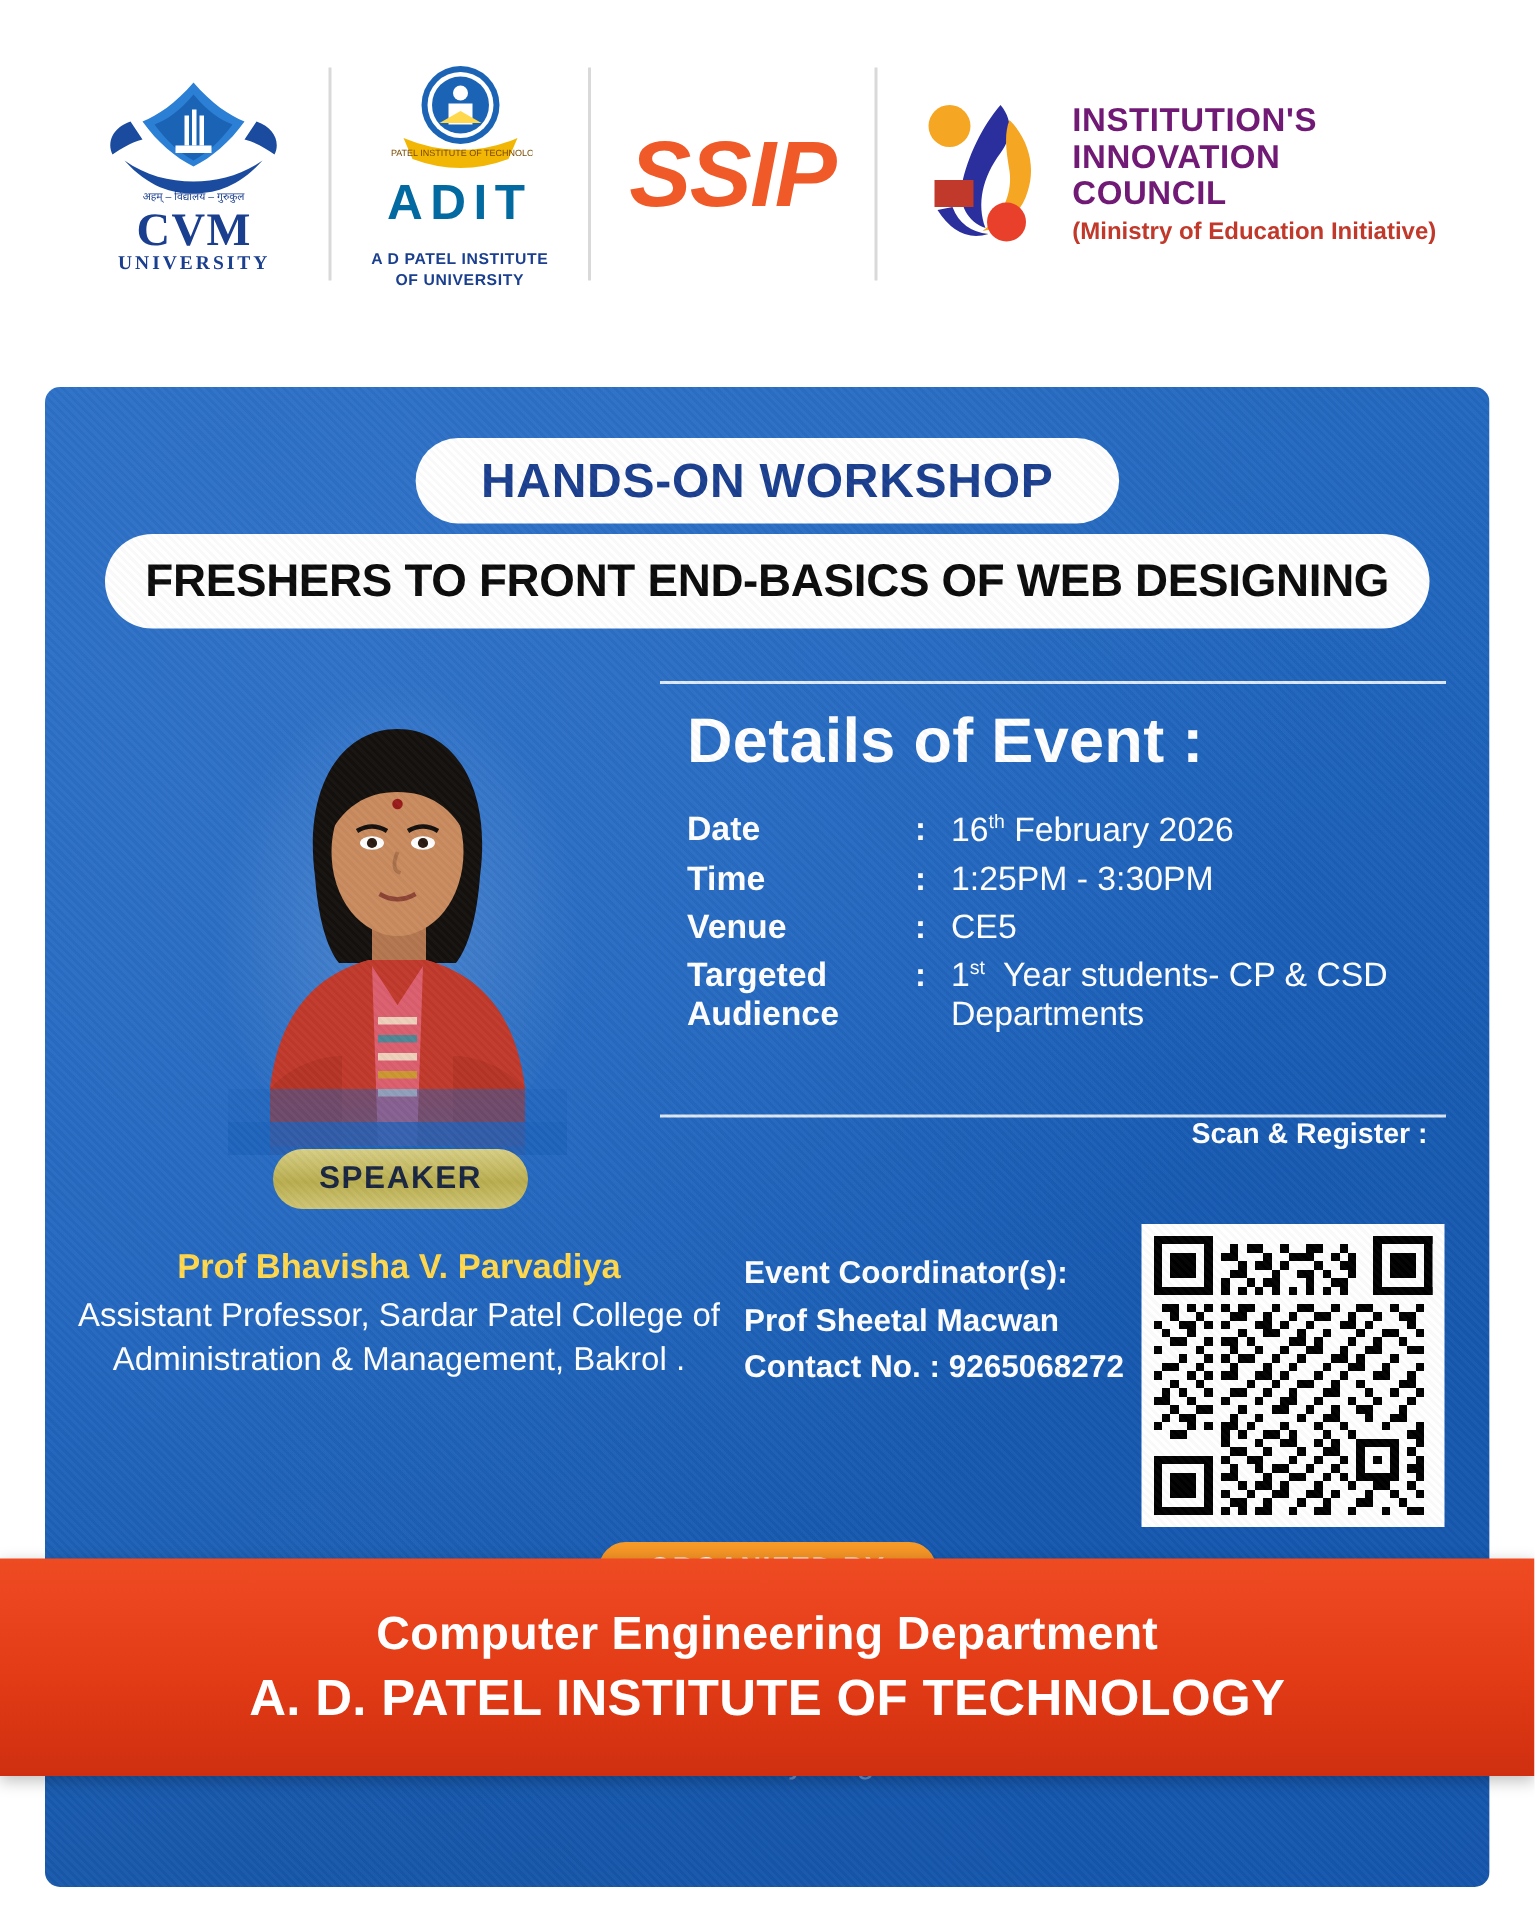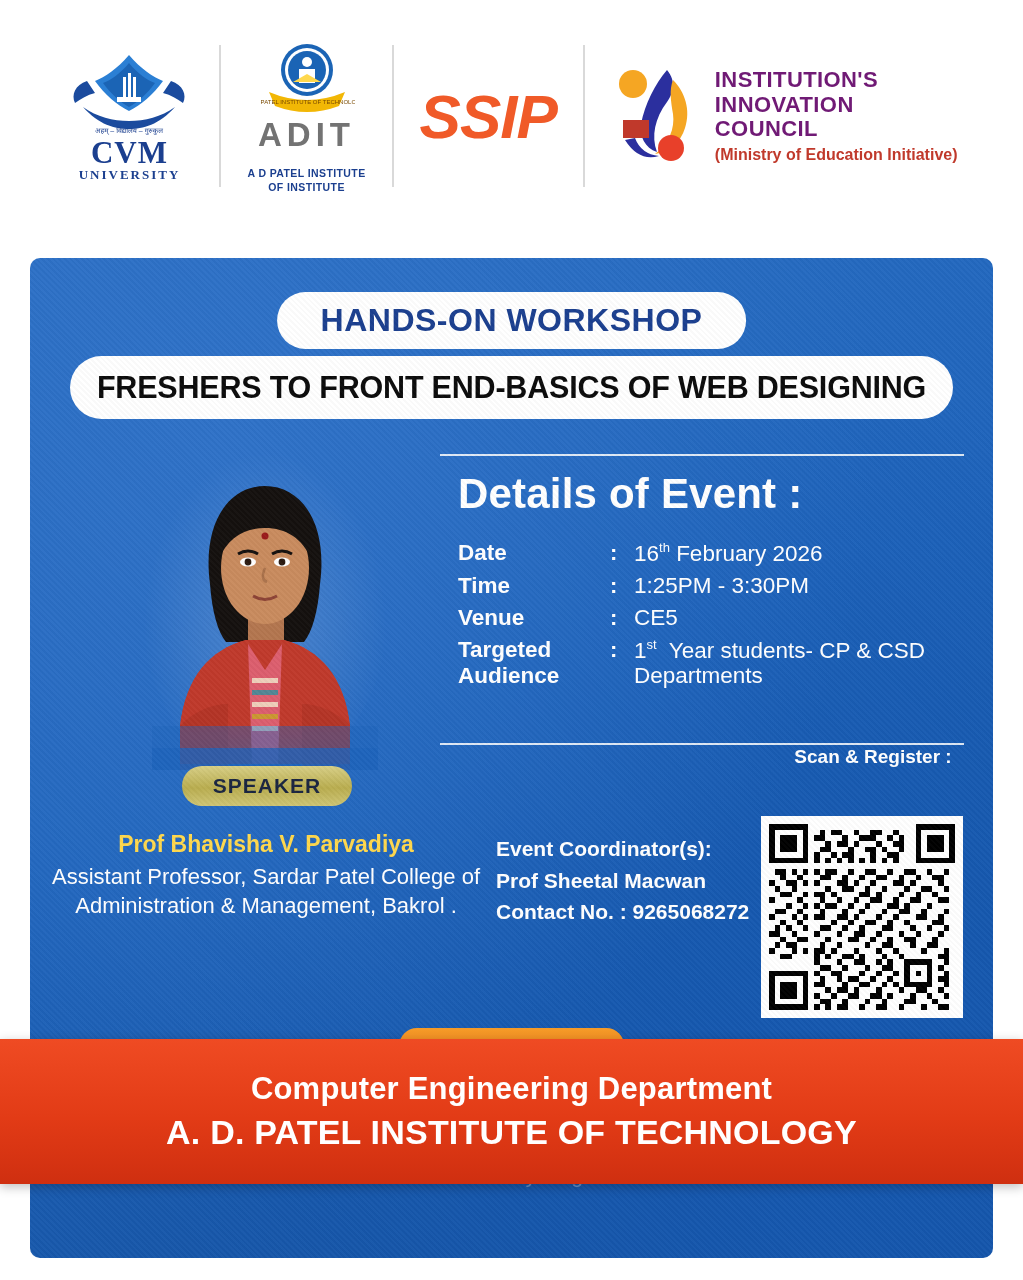--- a/index.html
+++ b/index.html
@@ -55,21 +55,21 @@
   .cvm-text .small { font-size: 13px; letter-spacing: 2px; display:block; }
 
   
   .adit-wrap { display:flex; flex-direction:column; align-items:center; }
   .adit-mark { width: 96px; height: 78px; }
   .adit-name {
     font-family: "Liberation Sans", sans-serif;
     font-weight: bold;
     font-size: 33px;
     letter-spacing: 5px;
-    color: #737373;
+    color: #0369a1;
     line-height: 1;
     margin-top: 2px;
   }
   .adit-sub {
     font-size: 10.5px;
     font-weight: bold;
     color: #1b3f8f;
     text-align: center;
     letter-spacing: 0.4px;
     line-height: 1.25;
@@ -374,21 +374,21 @@
           <circle cx="48" cy="24" r="5" fill="#ffffff"></circle>
           <path d="M40 31 h16 v14 h-16 z" fill="#ffffff"></path>
           <path d="M34 44 l14 -8 l14 8 z" fill="#ffd84d"></path>
           <path d="M10 54 q38 16 76 0 l-6 14 q-32 12 -64 0 z" fill="#f2b705"></path>
           <text x="48" y="66" font-size="6" fill="#7a4a00" text-anchor="middle" font-family="Liberation Sans, sans-serif">A D PATEL INSTITUTE OF TECHNOLOGY</text>
         </svg>
       </div>
       <div class="adit-name">ADIT</div>
       <div class="adit-sub">
         <span>A D PATEL INSTITUTE</span><br>
-        <span>OF INSTITUTE</span>
+        <span>OF UNIVERSITY</span>
       </div>
     </div>
   </div>
 
   <div class="divider"></div>
 
   <div class="logo-cell">
     <div class="ssip">SSIP</div>
   </div>
 

